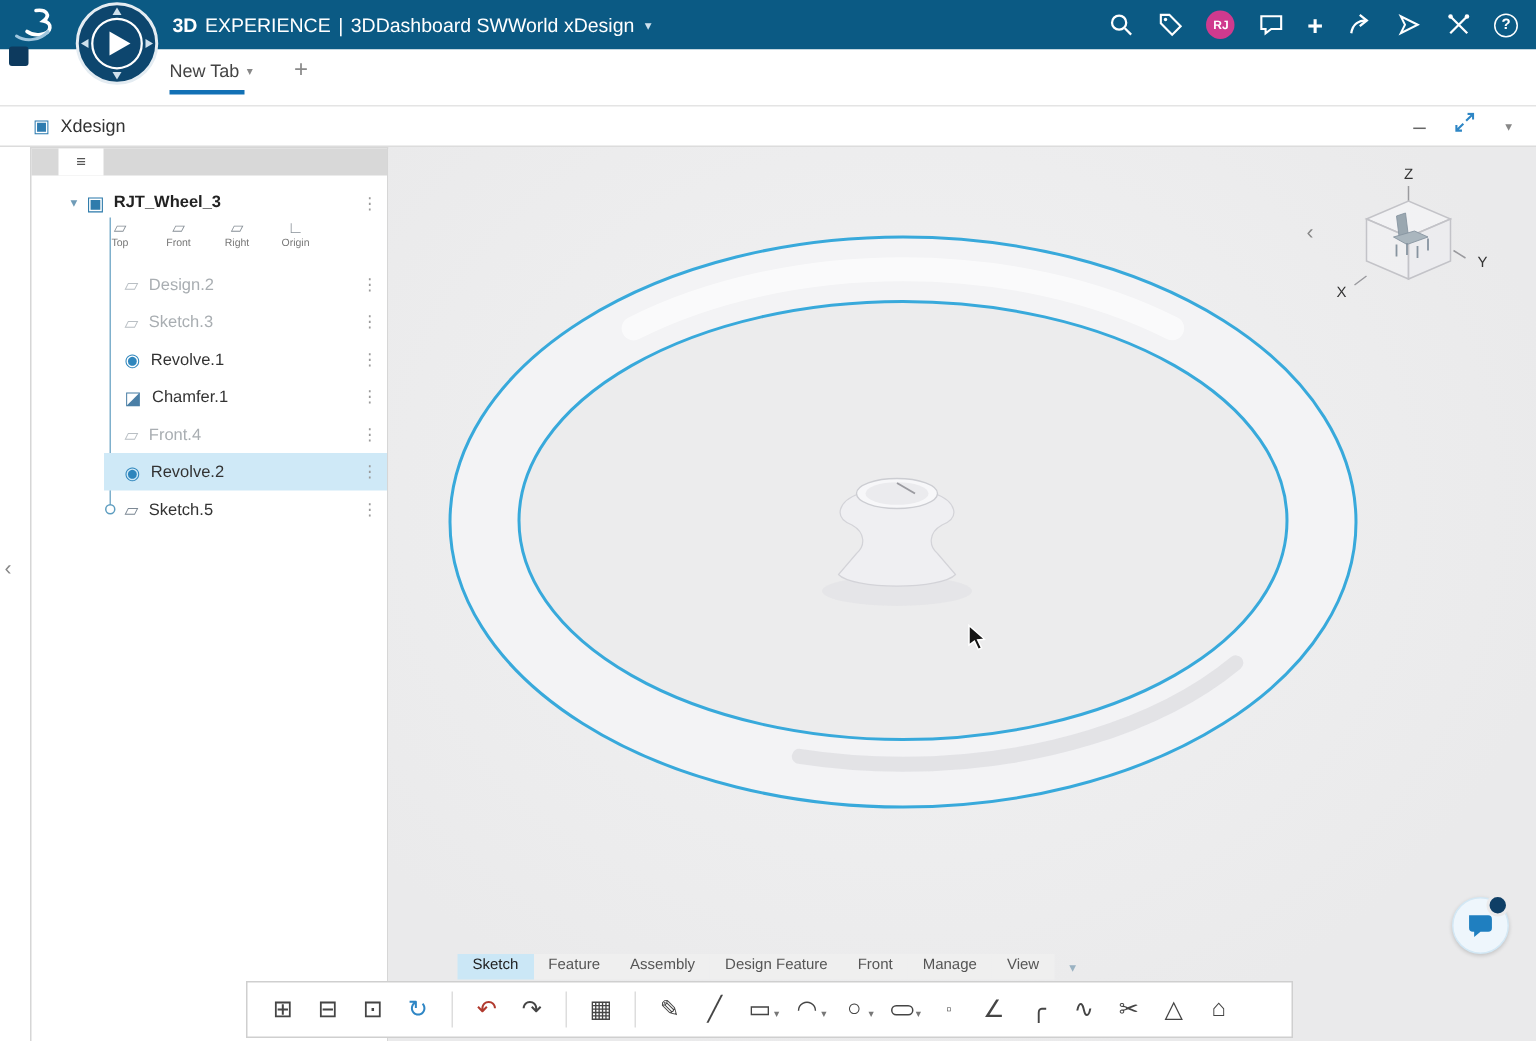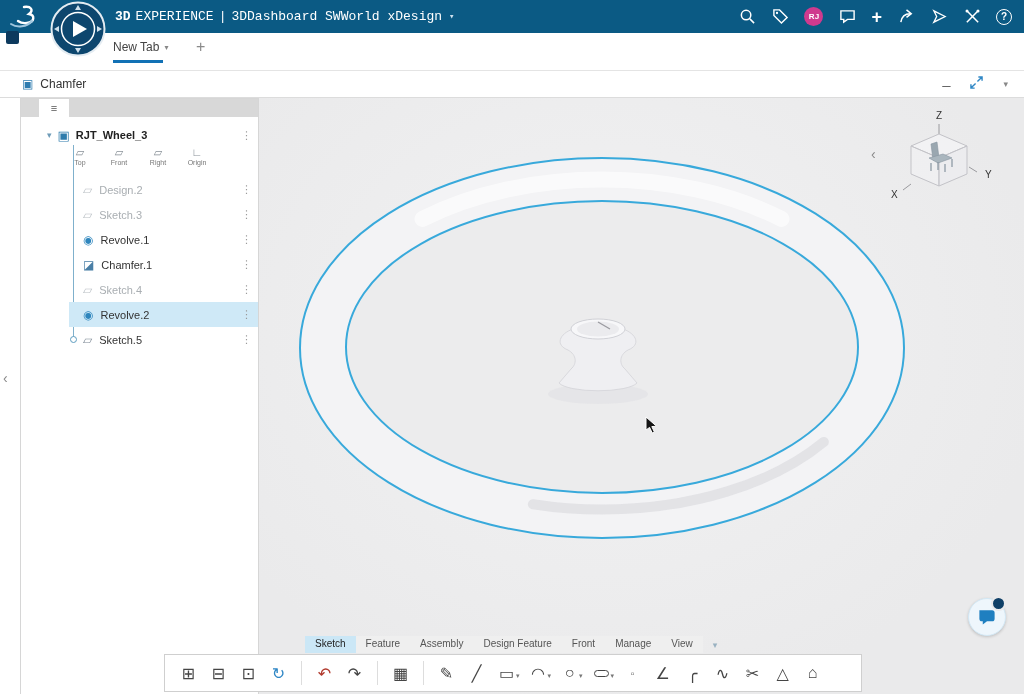--- a/index.html
+++ b/index.html
@@ -5,21 +5,21 @@
   * { margin:0; padding:0; box-sizing:border-box; }
   html,body { width:1024px; height:694px; }
   body { font-family:"Liberation Sans", sans-serif; background:#fff; }
   .app { position:relative; width:1024px; height:694px; overflow:hidden; background:#fff; }
 
   
   .topbar { position:absolute; top:0; left:0; right:0; height:33px; background:#0b5a84; }
   .logo3ds { position:absolute; left:8px; top:4px; width:34px; height:26px; }
   .compass { position:absolute; left:50px; top:1px; width:56px; height:56px; z-index:12; }
   .platform-badge { position:absolute; left:6px; top:31px; width:13px; height:13px; background:#0d3a5e; border-radius:2px; z-index:11; }
-  .tb-title { position:absolute; left:115px; top:9px; color:#fff; font-size:13px; display:flex; gap:5px; align-items:center; white-space:nowrap;font-family:Liberation Mono, monospace; }
+  .tb-title { position:absolute; left:115px; top:9px; color:#fff; font-size:13px; display:flex; gap:5px; align-items:center; white-space:nowrap; }
   .tb-title .b { font-weight:bold; }
   .tb-title .chev { font-size:9px; color:#cfe2ef; margin-left:2px; }
   .tb-right { position:absolute; right:12px; top:0; height:33px; display:flex; align-items:center; gap:15px; }
   .tbicon { width:18px; height:18px; display:flex; align-items:center; justify-content:center; }
   .tbicon svg { width:17px; height:17px; }
   .tb-plus { color:#fff; font-size:18px; font-weight:bold; line-height:1; }
   .avatar { width:19px; height:19px; border-radius:50%; background:#cf3a8e; color:#fff; font-size:8px; font-weight:bold; display:flex; align-items:center; justify-content:center; }
   .helpcirc { width:16px; height:16px; border:1.5px solid #fff; border-radius:50%; color:#fff; font-size:10px; font-weight:bold; display:flex; align-items:center; justify-content:center; }
 
   
@@ -177,21 +177,21 @@
       <span>New Tab</span>
       <span class="chev">▾</span>
     </div>
     <div class="tab-underline"></div>
     <span class="addtab">+</span>
   </div>
 
   <div class="appbar">
     <div class="ab-left">
       <span class="ab-appicon">▣</span>
-      <span>Chamfer</span>
+      <span>Xdesign</span>
     </div>
     <div class="ab-right">
       <span class="ab-min">–</span>
       <span class="ab-exp">
         <svg viewBox="0 0 14 14">
             <path d="M9 1h4v4M5 13H1V9M13 1L8 6M1 13l5-5" fill="none" stroke="#2e86c5" stroke-width="1.5"></path>
           </svg>
       </span>
       <span class="ab-chev">▾</span>
     </div>
@@ -253,21 +253,21 @@
           <span class="tlabel">Revolve.1</span>
           <span class="kebab">⋮</span>
         </div>
         <div class="trow">
           <span class="ticon ic-chamfer">◪</span>
           <span class="tlabel">Chamfer.1</span>
           <span class="kebab">⋮</span>
         </div>
         <div class="trow muted">
           <span class="ticon ic-sketch">▱</span>
-          <span class="tlabel">Sketch.4</span>
+          <span class="tlabel">Front.4</span>
           <span class="kebab">⋮</span>
         </div>
         <div class="trow selected">
           <span class="ticon ic-revolve">◉</span>
           <span class="tlabel">Revolve.2</span>
           <span class="kebab">⋮</span>
         </div>
         <div class="trow">
           <span class="ticon ic-sketch">▱</span>
           <span class="tlabel">Sketch.5</span>

